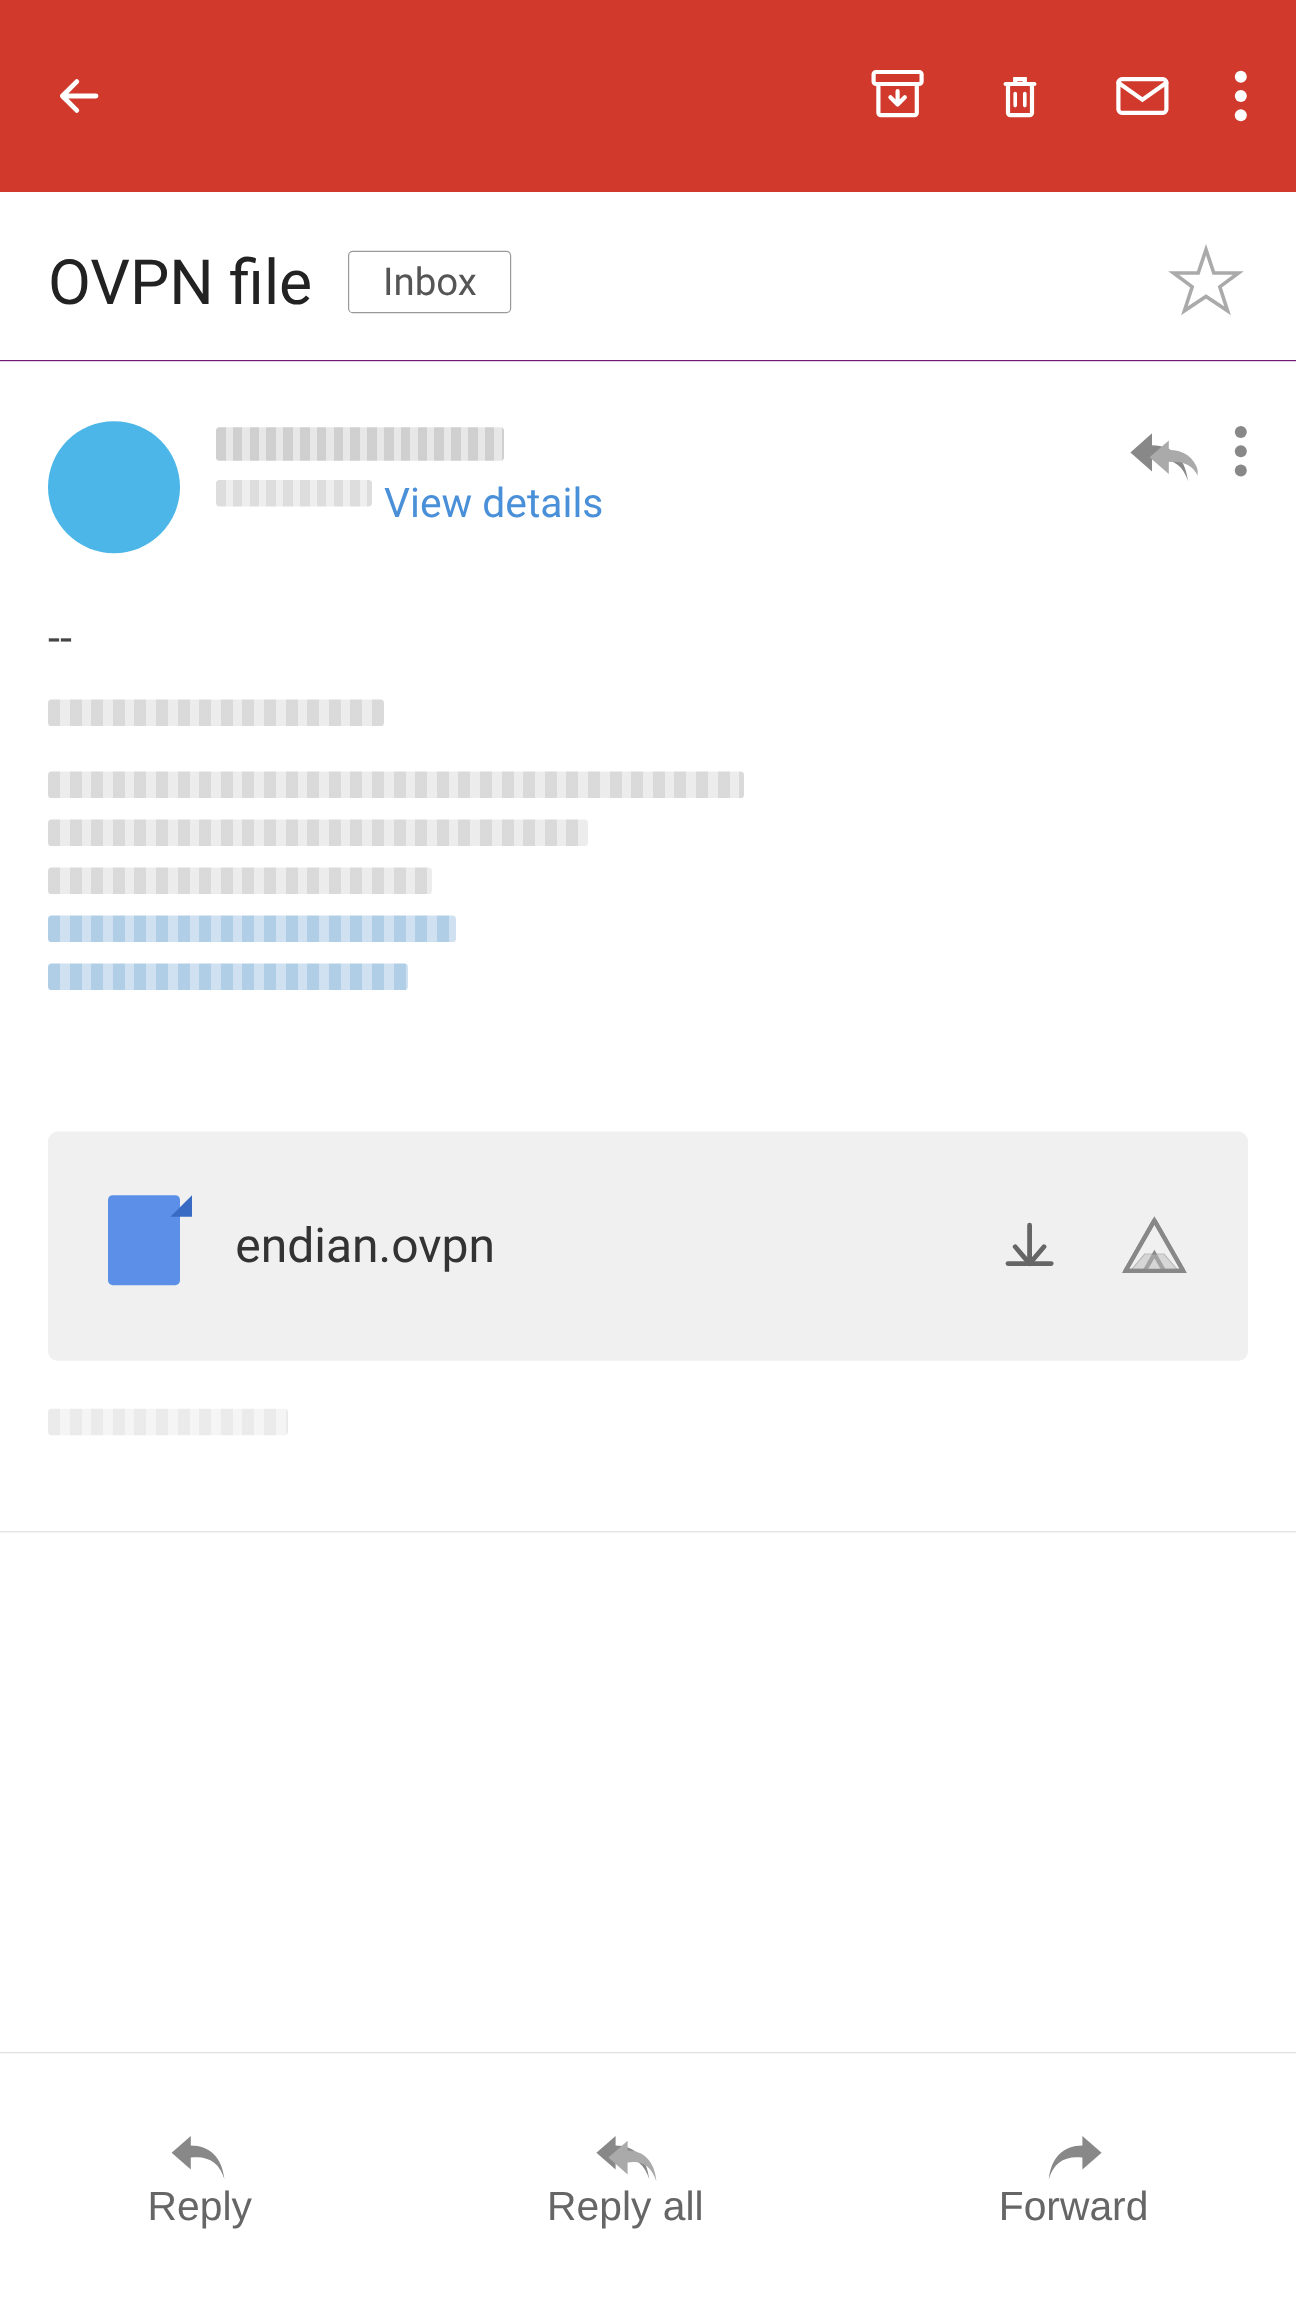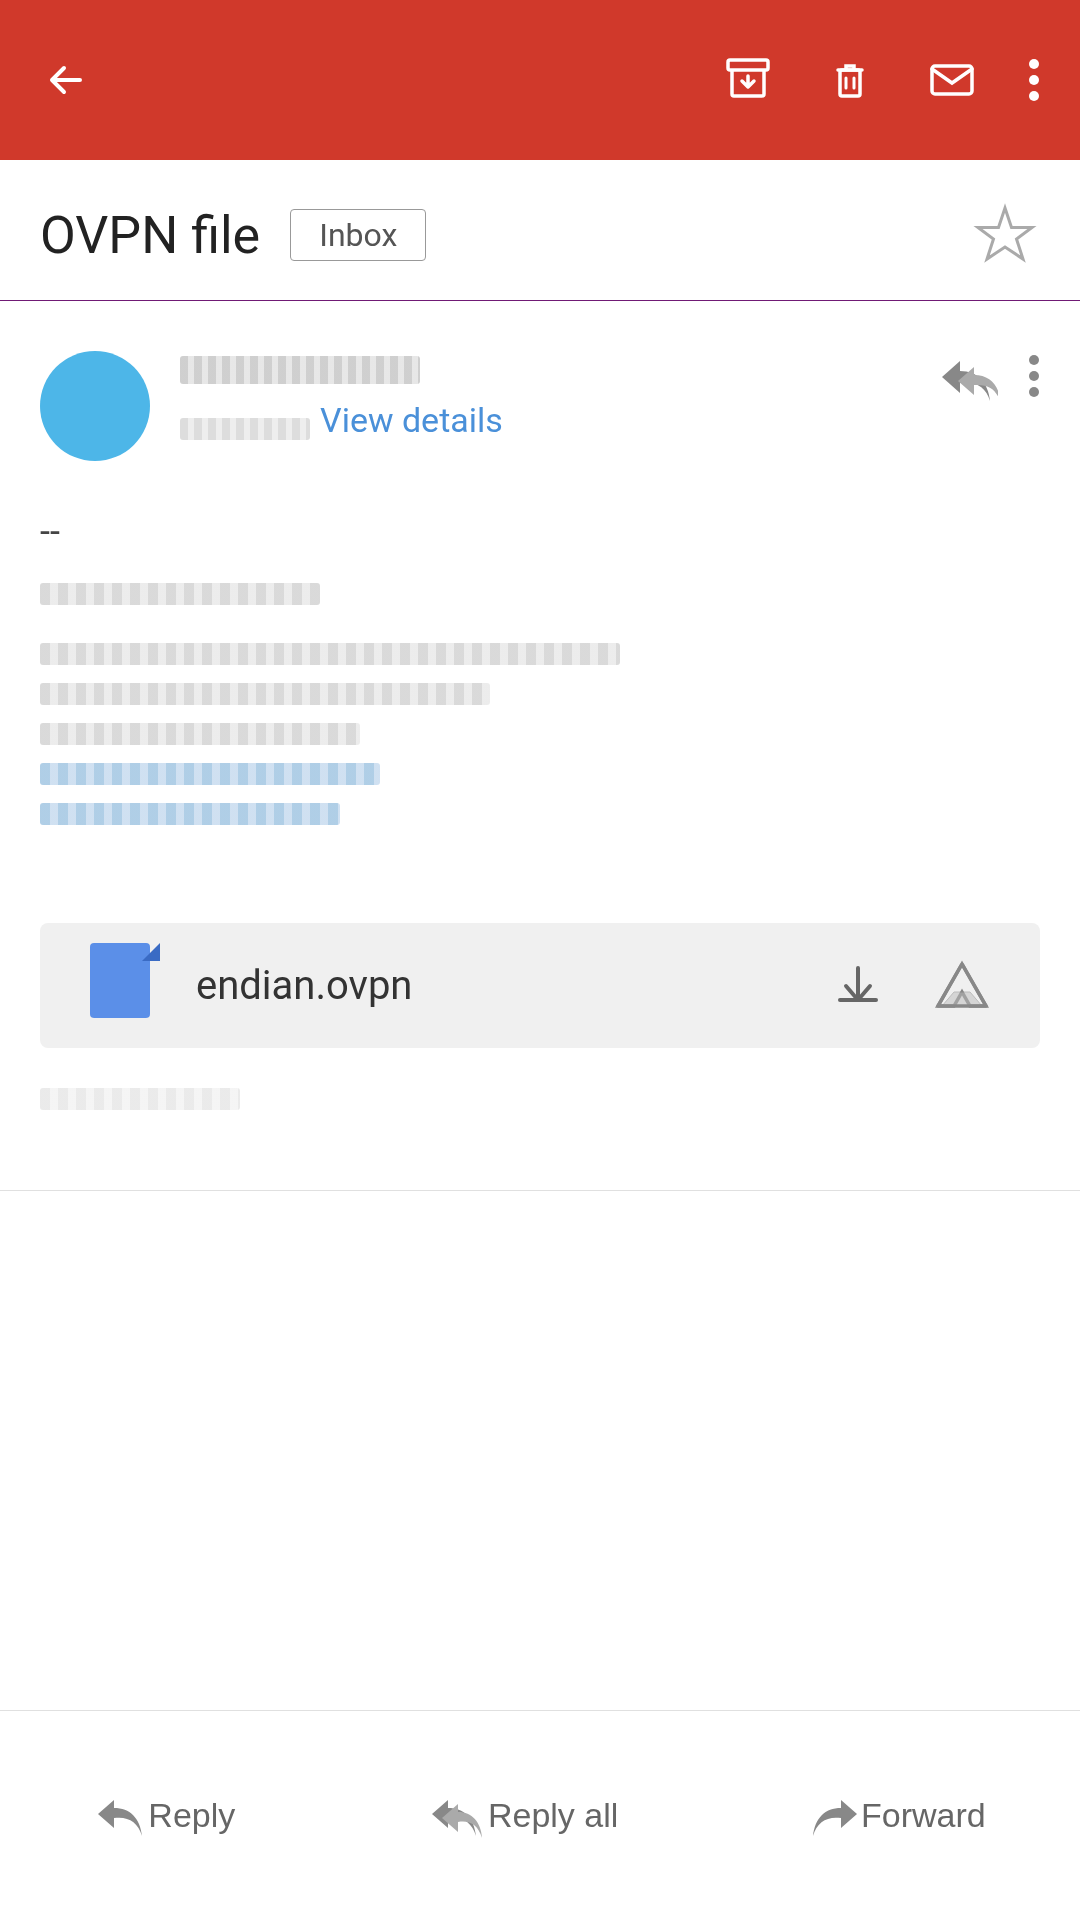--- a/index.html
+++ b/index.html
@@ -98,21 +98,21 @@
       margin-bottom: 16px;
       opacity: 0.7;
     }
     .to-me {
       font-size: 34px;
       color: #555;
       margin-bottom: 10px;
     }
     .view-details-row {
       display: flex;
-      align-items: flex-end;
+      align-items: flex-start;
       gap: 10px;
     }
     .date-blurred {
       width: 130px;
       height: 22px;
       background: repeating-linear-gradient(
         90deg,
         #bbb 0px, #bbb 8px,
         #ddd 8px, #ddd 14px
       );
@@ -160,22 +160,22 @@
       );
       opacity: 0.6;
     }
 
     
     .attachment {
       background: #f0f0f0;
       border-radius: 8px;
       display: flex;
       align-items: center;
-      padding: 20px 50px;
-      margin: 40px 40px 0 40px;
+      padding: 53px 50px;
+      margin: 60px 40px 0 40px;
     }
     .file-icon {
       width: 70px;
       height: 85px;
       margin-right: 36px;
       position: relative;
       flex-shrink: 0;
     }
     .file-icon-body {
       width: 60px;
@@ -221,20 +221,21 @@
       width: 1080px;
       height: 210px;
       background: #fff;
       border-top: 1px solid #e0e0e0;
       display: flex;
       align-items: center;
       justify-content: space-around;
     }
     .action-btn {
       display: flex;
+      flex-direction: column;
       align-items: center;
       background: none;
       border: none;
       cursor: pointer;
       color: #666;
     }
     .action-label {
       font-size: 34px;
       color: #666;
     }

